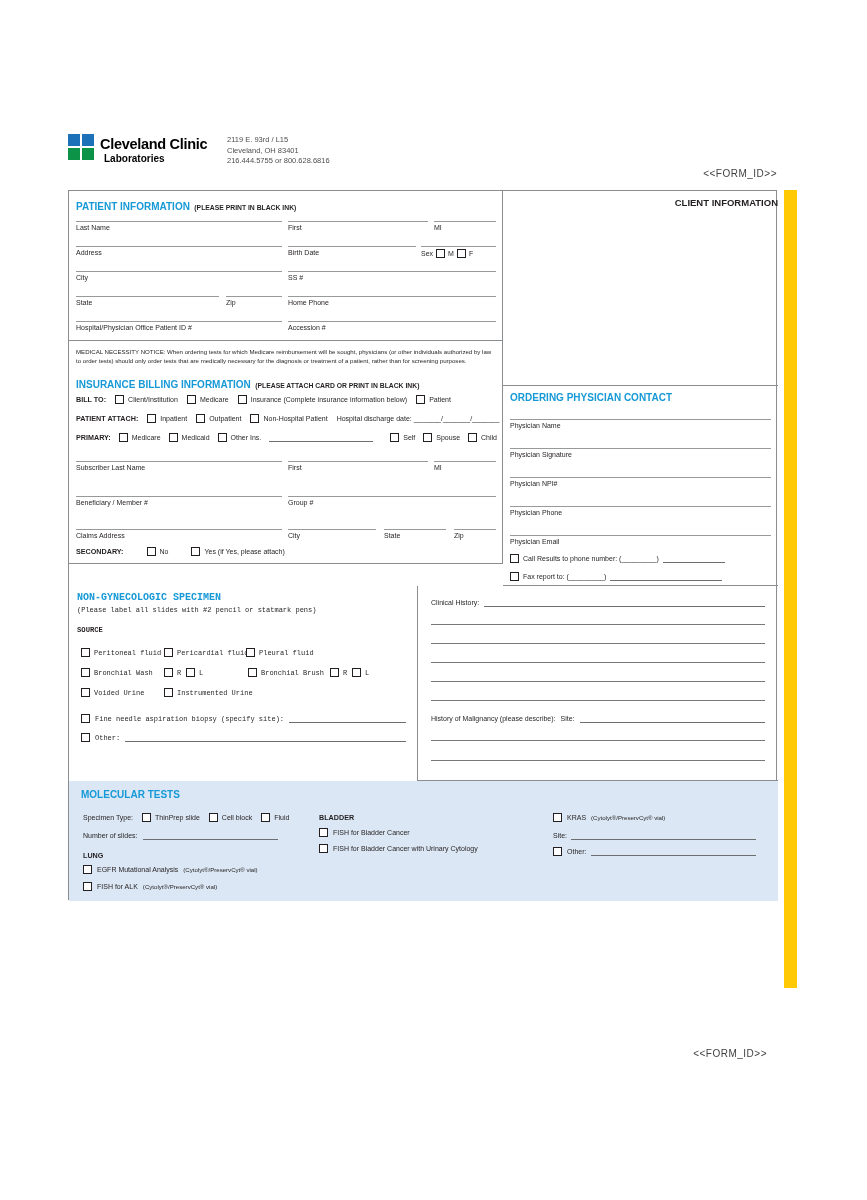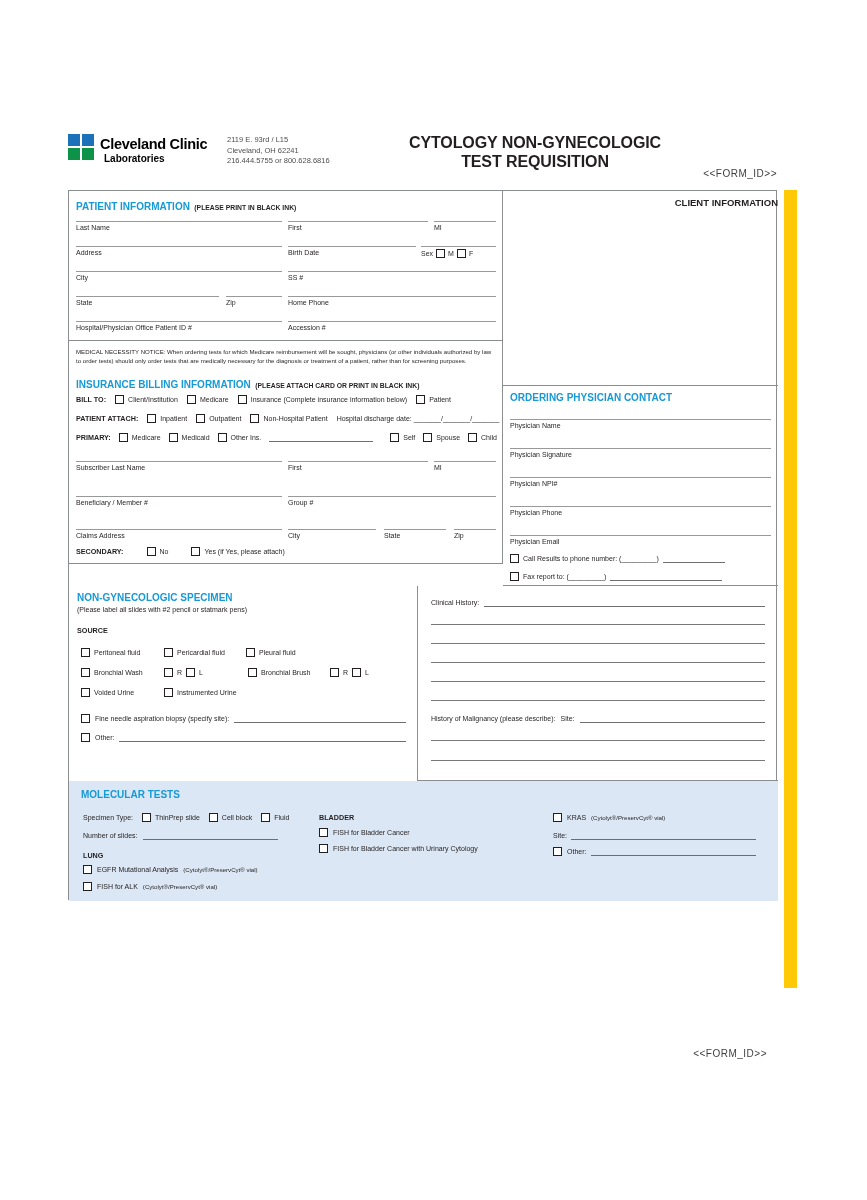--- a/index.html
+++ b/index.html
@@ -60,26 +60,22 @@
     <span class="q q2"></span>
     <span class="q q3"></span>
     <span class="q q4"></span>
   </div>
   <div class="brand">
     <div class="b1">Cleveland Clinic</div>
     <div class="b2">Laboratories</div>
   </div>
   <div class="addr">
     <div>2119 E. 93rd / L15</div>
-    <div>Cleveland, OH 62241</div>
+    <div>Cleveland, OH 83401</div>
     <div>216.444.5755 or 800.628.6816</div>
-  </div>
-  <div class="title">
-    <div>CYTOLOGY NON-GYNECOLOGIC</div>
-    <div>TEST REQUISITION</div>
   </div>
   <div class="formid" style="left:600px; top:168px; width:177px; text-align:right;">&lt;&lt;FORM_ID&gt;&gt;</div>
 
   <div class="stripe"></div>
 
   <div class="mainbox">
 
     <div class="sec br bb" style="left:0;top:0;width:434px;height:150px;">
       <div class="abs" style="left:7px;top:5px;">
         <span class="h-blue">PATIENT INFORMATION</span>
@@ -227,21 +223,21 @@
         <span>Call Results to phone number: (_________)</span>
         <span class="ln" style="width:62px;"></span>
       </div>
       <div class="row txt" style="left:7px;top:186px;gap:4px;">
         <span class="cb"></span>
         <span>Fax report to: (_________)</span>
         <span class="ln" style="width:112px;"></span>
       </div>
     </div>
 
-    <div class="sec br bb" style="left:0;top:395px;width:349px;height:238px;">
+    <div class="sec br bb" style="left:0;top:395px;width:349px;height:238px;font-family:Liberation Mono, monospace;">
       <div class="abs h-blue" style="left:8px;top:6px;">NON-GYNECOLOGIC SPECIMEN</div>
       <div class="abs txt" style="left:8px;top:20px;">(Please label all slides with #2 pencil or statmark pens)</div>
       <div class="abs lbl-b" style="left:8px;top:40px;">SOURCE</div>
 
       <span class="opt txt abs" style="left:12px;top:62px;">
           <span class="cb"></span>
           <span>Peritoneal fluid</span>
         </span>
       <span class="opt txt abs" style="left:95px;top:62px;">
           <span class="cb"></span>

